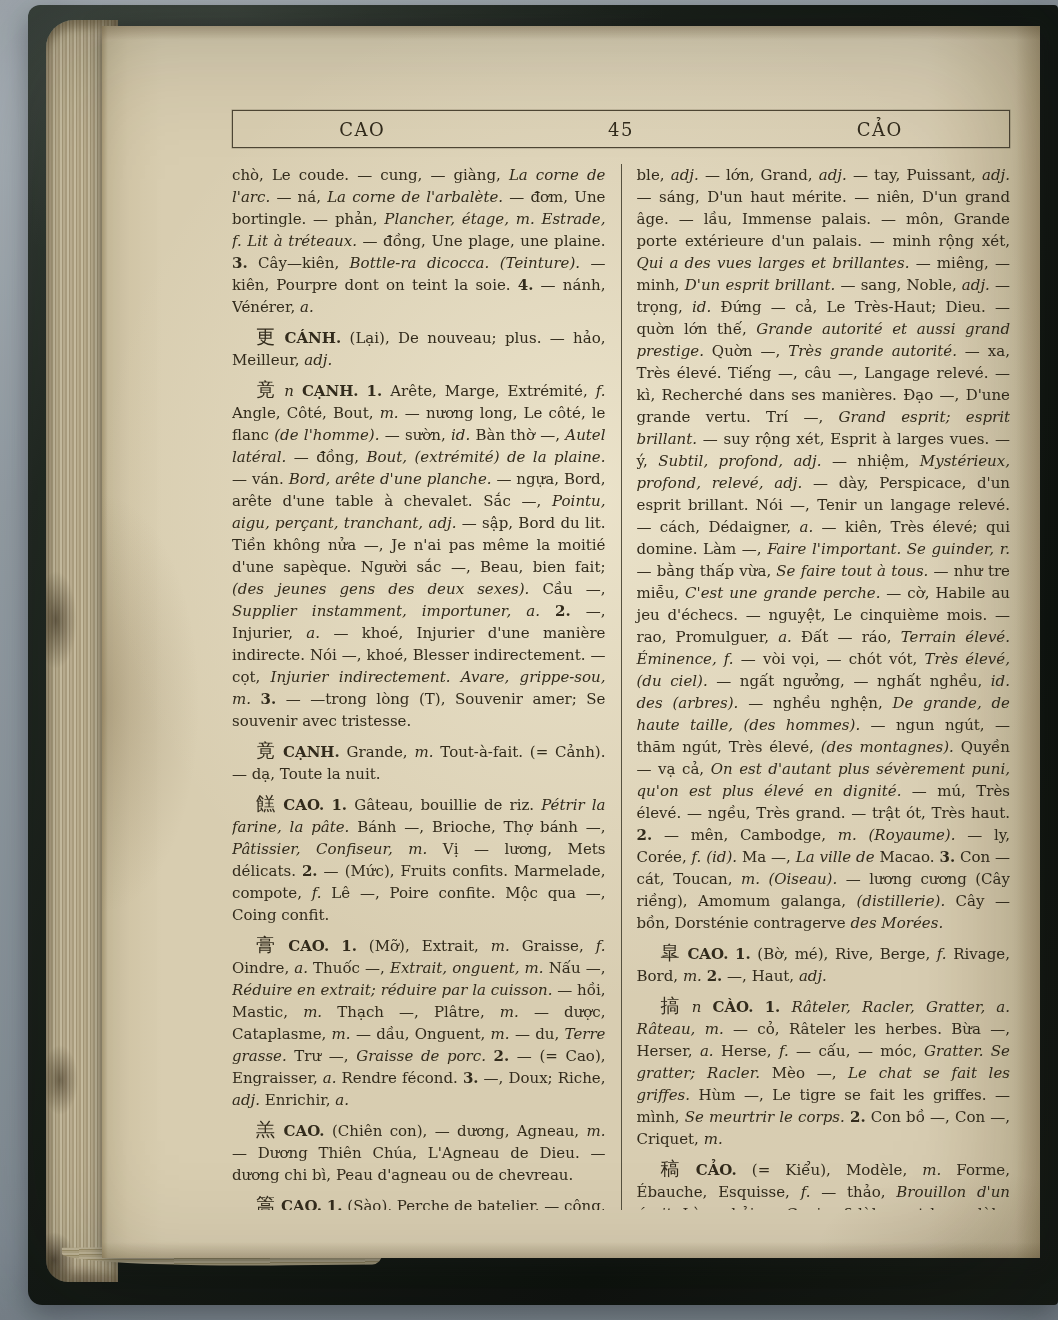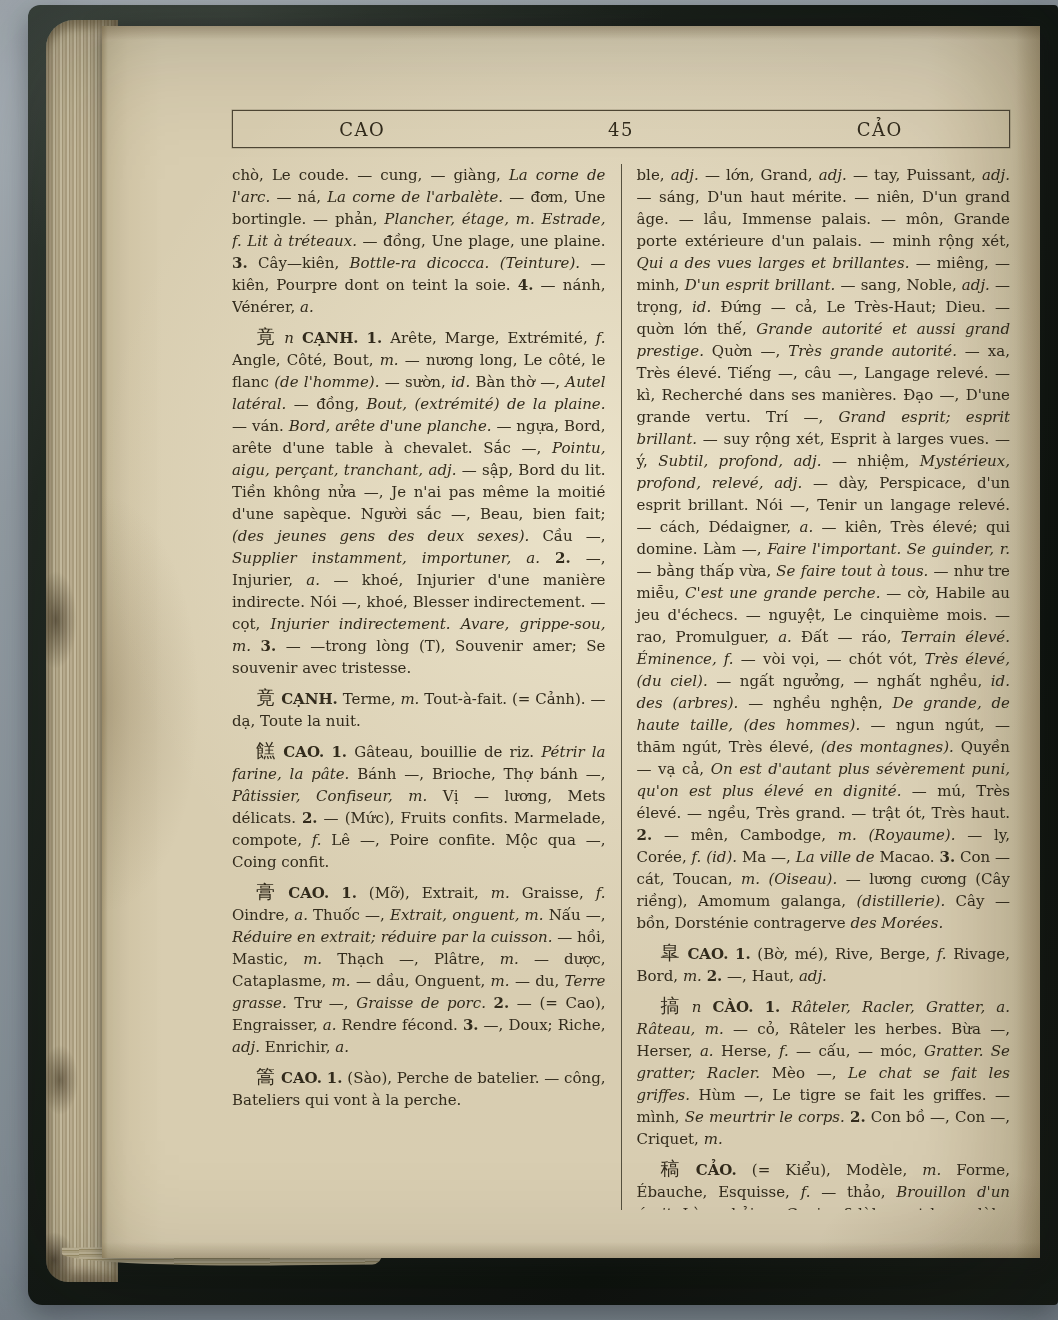--- a/index.html
+++ b/index.html
@@ -77,24 +77,26 @@
 <div class="book-page">
   <div class="page-inner">
     <div class="header-box">
       <span>CAO</span>
       <span>45</span>
       <span>CẢO</span>
     </div>
     <div class="cols">
       <div class="col col-left">
           <p class="para"><span>chò, Le coude. — cung, — giàng, </span><span style="font-style: italic;">La corne de l'arc.</span><span> — ná, </span><span style="font-style: italic;">La corne de l'arbalète.</span><span> — đơm, Une bortingle. — phản, </span><span style="font-style: italic;">Plancher, étage, m. Estrade, f. Lit à tréteaux.</span><span> — đồng, Une plage, une plaine. </span><span style="font-weight: bold;">3.</span><span> Cây—kiên, </span><span style="font-style: italic;">Bottle-ra dicocca. (Teinture).</span><span> — kiên, Pourpre dont on teint la soie. </span><span style="font-weight: bold;">4.</span><span> — nánh, Vénérer, </span><span style="font-style: italic;">a.</span></p>
+          <p class="para entry"><span class="cjk">更</span><span style="font-weight: bold;">CÁNH.</span><span> (Lại), De nouveau; plus. — hảo, Meilleur, </span><span style="font-style: italic;">adj.</span></p>
           <p class="para entry"><span class="cjk">竟</span><span style="font-style: italic;">n</span><span> </span><span style="font-weight: bold;">CẠNH.</span><span> </span><span style="font-weight: bold;">1.</span><span> Arête, Marge, Extrémité, </span><span style="font-style: italic;">f.</span><span> Angle, Côté, Bout, </span><span style="font-style: italic;">m.</span><span> — nương long, Le côté, le flanc </span><span style="font-style: italic;">(de l'homme).</span><span> — sườn, </span><span style="font-style: italic;">id.</span><span> Bàn thờ —, </span><span style="font-style: italic;">Autel latéral.</span><span> — đồng, </span><span style="font-style: italic;">Bout, (extrémité) de la plaine.</span><span> — ván. </span><span style="font-style: italic;">Bord, arête d'une planche.</span><span> — ngựa, Bord, arête d'une table à chevalet. Sắc —, </span><span style="font-style: italic;">Pointu, aigu, perçant, tranchant, adj.</span><span> — sập, Bord du lit. Tiền không nửa —, Je n'ai pas même la moitié d'une sapèque. Người sắc —, Beau, bien fait; </span><span style="font-style: italic;">(des jeunes gens des deux sexes).</span><span> Cầu —, </span><span style="font-style: italic;">Supplier instamment, importuner, a.</span><span> </span><span style="font-weight: bold;">2.</span><span> —, Injurier, </span><span style="font-style: italic;">a.</span><span> — khoé, Injurier d'une manière indirecte. Nói —, khoé, Blesser indirectement. — cọt, </span><span style="font-style: italic;">Injurier indirectement. Avare, grippe-sou, m.</span><span> </span><span style="font-weight: bold;">3.</span><span> — —trong lòng (T), Souvenir amer; Se souvenir avec tristesse.</span></p>
-          <p class="para entry"><span class="cjk">竟</span><span style="font-weight: bold;">CẠNH.</span><span> Terme, </span><span style="font-style: italic;">m.</span><span> Tout-à-fait. (= Cảnh). — dạ, Toute la nuit.</span></p>
+          <p class="para entry"><span class="cjk">竟</span><span style="font-weight: bold;">CẠNH.</span><span> Grande, </span><span style="font-style: italic;">m.</span><span> Tout-à-fait. (= Cảnh). — dạ, Toute la nuit.</span></p>
           <p class="para entry"><span class="cjk">餻</span><span style="font-weight: bold;">CAO.</span><span> </span><span style="font-weight: bold;">1.</span><span> Gâteau, bouillie de riz. </span><span style="font-style: italic;">Pétrir la farine, la pâte.</span><span> Bánh —, Brioche, Thợ bánh —, </span><span style="font-style: italic;">Pâtissier, Confiseur, m.</span><span> Vị — lương, Mets délicats. </span><span style="font-weight: bold;">2.</span><span> — (Mức), Fruits confits. Marmelade, compote, </span><span style="font-style: italic;">f.</span><span> Lê —, Poire confite. Mộc qua —, Coing confit.</span></p>
           <p class="para entry"><span class="cjk">膏</span><span style="font-weight: bold;">CAO.</span><span> </span><span style="font-weight: bold;">1.</span><span> (Mỡ), Extrait, </span><span style="font-style: italic;">m.</span><span> Graisse, </span><span style="font-style: italic;">f.</span><span> Oindre, </span><span style="font-style: italic;">a.</span><span> Thuốc —, </span><span style="font-style: italic;">Extrait, onguent, m.</span><span> Nấu —, </span><span style="font-style: italic;">Réduire en extrait; réduire par la cuisson.</span><span> — hồi, Mastic, </span><span style="font-style: italic;">m.</span><span> Thạch —, Plâtre, </span><span style="font-style: italic;">m.</span><span> — dược, Cataplasme, </span><span style="font-style: italic;">m.</span><span> — dầu, Onguent, </span><span style="font-style: italic;">m.</span><span> — du, </span><span style="font-style: italic;">Terre grasse.</span><span> Trư —, </span><span style="font-style: italic;">Graisse de porc.</span><span> </span><span style="font-weight: bold;">2.</span><span> — (= Cao), Engraisser, </span><span style="font-style: italic;">a.</span><span> Rendre fécond. </span><span style="font-weight: bold;">3.</span><span> —, Doux; Riche, </span><span style="font-style: italic;">adj.</span><span> Enrichir, </span><span style="font-style: italic;">a.</span></p>
+          <p class="para entry"><span class="cjk">羔</span><span style="font-weight: bold;">CAO.</span><span> (Chiên con), — dương, Agneau, </span><span style="font-style: italic;">m.</span><span> — Dương Thiên Chúa, L'Agneau de Dieu. — dương chi bì, Peau d'agneau ou de chevreau.</span></p>
           <p class="para entry"><span class="cjk">篙</span><span style="font-weight: bold;">CAO.</span><span> </span><span style="font-weight: bold;">1.</span><span> (Sào), Perche de batelier. — công, Bateliers qui vont à la perche. </span></p>
         </div>
       <div class="col col-right">
           <p class="para"><span>ble, </span><span style="font-style: italic;">adj.</span><span> — lớn, Grand, </span><span style="font-style: italic;">adj.</span><span> — tay, Puissant, </span><span style="font-style: italic;">adj.</span><span> — sáng, D'un haut mérite. — niên, D'un grand âge. — lầu, Immense palais. — môn, Grande porte extérieure d'un palais. — minh rộng xét, </span><span style="font-style: italic;">Qui a des vues larges et brillantes.</span><span> — miêng, — minh, </span><span style="font-style: italic;">D'un esprit brillant.</span><span> — sang, Noble, </span><span style="font-style: italic;">adj.</span><span> — trọng, </span><span style="font-style: italic;">id.</span><span> Đứng — cả, Le Très-Haut; Dieu. — quờn lớn thế, </span><span style="font-style: italic;">Grande autorité et aussi grand prestige.</span><span> Quờn —, </span><span style="font-style: italic;">Très grande autorité.</span><span> — xa, Très élevé. Tiếng —, câu —, Langage relevé. — kì, Recherché dans ses manières. Đạo —, D'une grande vertu. Trí —, </span><span style="font-style: italic;">Grand esprit; esprit brillant.</span><span> — suy rộng xét, Esprit à larges vues. — ý, </span><span style="font-style: italic;">Subtil, profond, adj.</span><span> — nhiệm, </span><span style="font-style: italic;">Mystérieux, profond, relevé, adj.</span><span> — dày, Perspicace, d'un esprit brillant. Nói —, Tenir un langage relevé. — cách, Dédaigner, </span><span style="font-style: italic;">a.</span><span> — kiên, Très élevé; qui domine. Làm —, </span><span style="font-style: italic;">Faire l'important. Se guinder, r.</span><span> — bằng thấp vừa, </span><span style="font-style: italic;">Se faire tout à tous.</span><span> — như tre miễu, </span><span style="font-style: italic;">C'est une grande perche.</span><span> — cờ, Habile au jeu d'échecs. — nguyệt, Le cinquième mois. — rao, Promulguer, </span><span style="font-style: italic;">a.</span><span> Đất — ráo, </span><span style="font-style: italic;">Terrain élevé. Éminence, f.</span><span> — vòi vọi, — chót vót, </span><span style="font-style: italic;">Très élevé, (du ciel).</span><span> — ngất ngưởng, — nghất nghều, </span><span style="font-style: italic;">id. des (arbres).</span><span> — nghều nghện, </span><span style="font-style: italic;">De grande, de haute taille, (des hommes).</span><span> — ngun ngút, — thăm ngút, Très élevé, </span><span style="font-style: italic;">(des montagnes).</span><span> Quyền — vạ cả, </span><span style="font-style: italic;">On est d'autant plus sévèrement puni, qu'on est plus élevé en dignité.</span><span> — mú, Très élevé. — ngều, Très grand. — trật ót, Très haut. </span><span style="font-weight: bold;">2.</span><span> — mên, Cambodge, </span><span style="font-style: italic;">m.</span><span> </span><span style="font-style: italic;">(Royaume).</span><span> — ly, Corée, </span><span style="font-style: italic;">f. (id).</span><span> Ma —, </span><span style="font-style: italic;">La ville de</span><span> Macao. </span><span style="font-weight: bold;">3.</span><span> Con — cát, Toucan, </span><span style="font-style: italic;">m. (Oiseau).</span><span> — lương cương (Cây riềng), Amomum galanga, </span><span style="font-style: italic;">(distillerie).</span><span> Cây — bồn, Dorsténie contragerve </span><span style="font-style: italic;">des Morées.</span></p>
           <p class="para entry"><span class="cjk">皐</span><span style="font-weight: bold;">CAO.</span><span> </span><span style="font-weight: bold;">1.</span><span> (Bờ, mé), Rive, Berge, </span><span style="font-style: italic;">f.</span><span> Rivage, Bord, </span><span style="font-style: italic;">m.</span><span> </span><span style="font-weight: bold;">2.</span><span> —, Haut, </span><span style="font-style: italic;">adj.</span></p>
           <p class="para entry"><span class="cjk">搞</span><span style="font-style: italic;">n</span><span> </span><span style="font-weight: bold;">CÀO.</span><span> </span><span style="font-weight: bold;">1.</span><span> </span><span style="font-style: italic;">Râteler, Racler, Gratter, a. Râteau, m.</span><span> — cỏ, Râteler les herbes. Bừa —, Herser, </span><span style="font-style: italic;">a.</span><span> Herse, </span><span style="font-style: italic;">f.</span><span> — cấu, — móc, </span><span style="font-style: italic;">Gratter. Se gratter; Racler.</span><span> Mèo —, </span><span style="font-style: italic;">Le chat se fait les griffes.</span><span> Hùm —, Le tigre se fait les griffes. — mình, </span><span style="font-style: italic;">Se meurtrir le corps.</span><span> </span><span style="font-weight: bold;">2.</span><span> Con bồ —, Con —, Criquet, </span><span style="font-style: italic;">m.</span></p>
           <p class="para entry"><span class="cjk">稿</span><span style="font-weight: bold;">CẢO.</span><span> (= Kiểu), Modèle, </span><span style="font-style: italic;">m.</span><span> Forme, Ébauche, Esquisse, </span><span style="font-style: italic;">f.</span><span> — thảo, </span><span style="font-style: italic;">Brouillon d'un écrit.</span><span> Làm phải —, Copier fidèlement le modèle. Làm trái —, Faire contrairement au modèle. Làm —, Servir de modèle. Sái —, Fautif, manqué, </span></p>
         </div>
     </div>
   </div>

